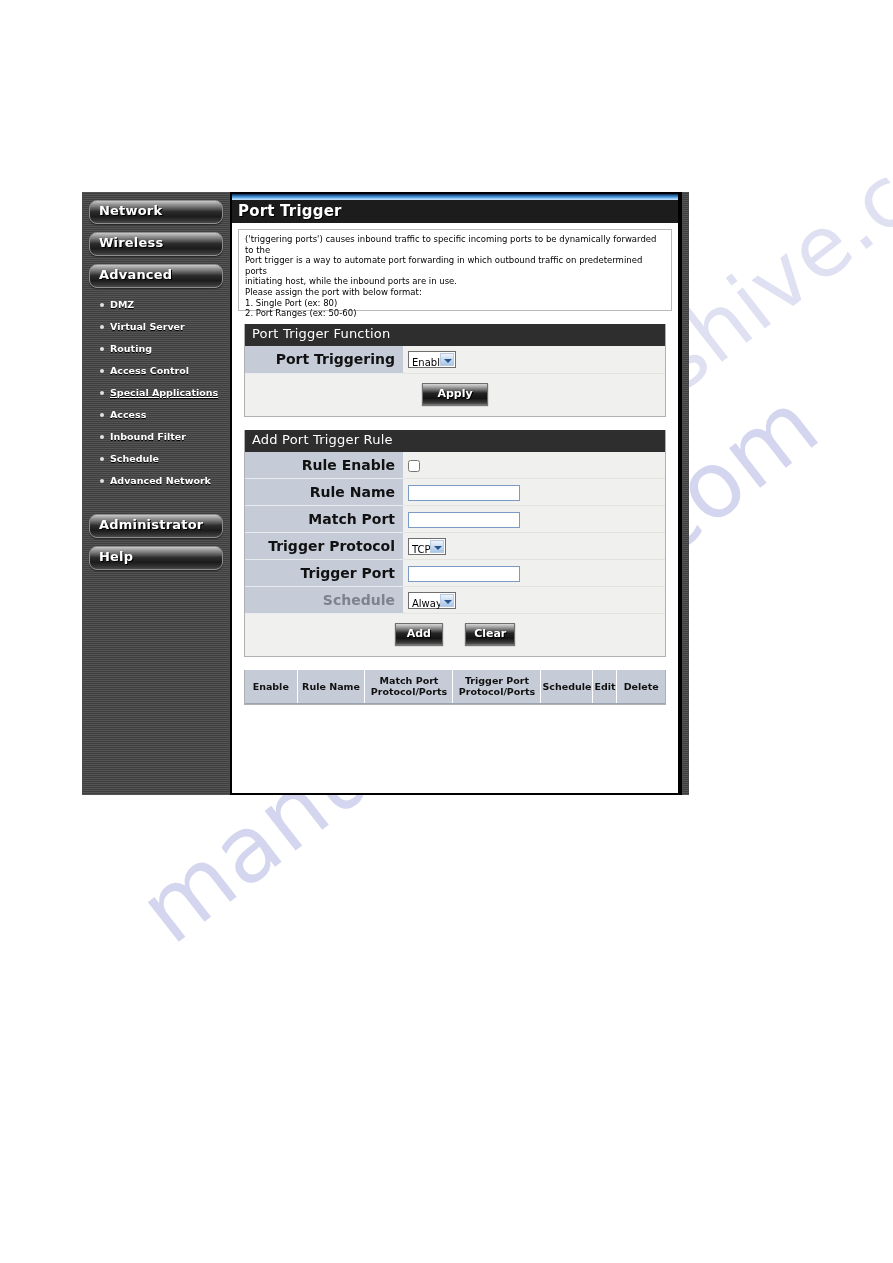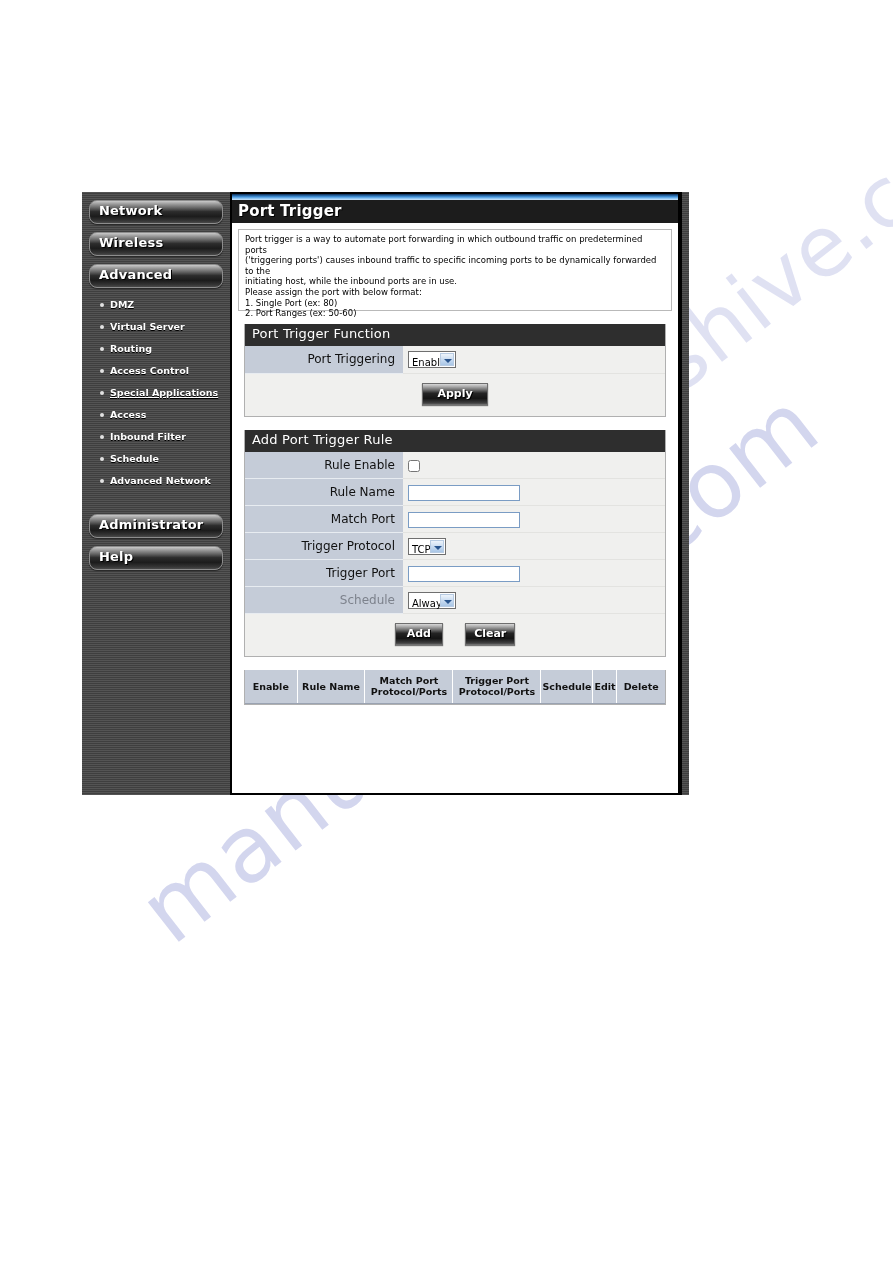--- a/index.html
+++ b/index.html
@@ -246,22 +246,22 @@
     width: 100%;
     border-collapse: collapse;
     table-layout: fixed;
   }
   table.form tr { height: 27px; }
   table.form td.label {
     width: 158px;
     background: #c5ccd8;
     text-align: right;
     padding-right: 8px;
-    font-size: 12px;
-    font-weight: normal;
+    font-size: 14px;
+    font-weight: bold;
     color: #111;
     font-family: "DejaVu Sans", sans-serif;
     border-bottom: 1px solid #e8ecf1;
     box-sizing: border-box;
   }
   table.form td.label.dim { color: #7d828c; }
   table.form td.field {
     background: #f0f0ee;
     padding-left: 5px;
     border-bottom: 1px solid #e3e3e0;
@@ -422,22 +422,22 @@
 
       <div id="blue-bar"></div>
 
       <div id="page-title-bar">
         <div class="title">Port Trigger</div>
       </div>
 
       <div id="page-body">
 
         <div id="description">
+          <p>('triggering ports') causes inbound traffic to specific incoming ports to be dynamically forwarded to the</p>
           <p>Port trigger is a way to automate port forwarding in which outbound traffic on predetermined ports</p>
-          <p>('triggering ports') causes inbound traffic to specific incoming ports to be dynamically forwarded to the</p>
           <p>initiating host, while the inbound ports are in use.</p>
           <p>Please assign the port with below format:</p>
           <p>1. Single Port (ex: 80)</p>
           <p>2. Port Ranges (ex: 50-60)</p>
         </div>
 
         <div class="panel">
           <div class="panel-header">
             <div class="ph-text">Port Trigger Function</div>
           </div>

